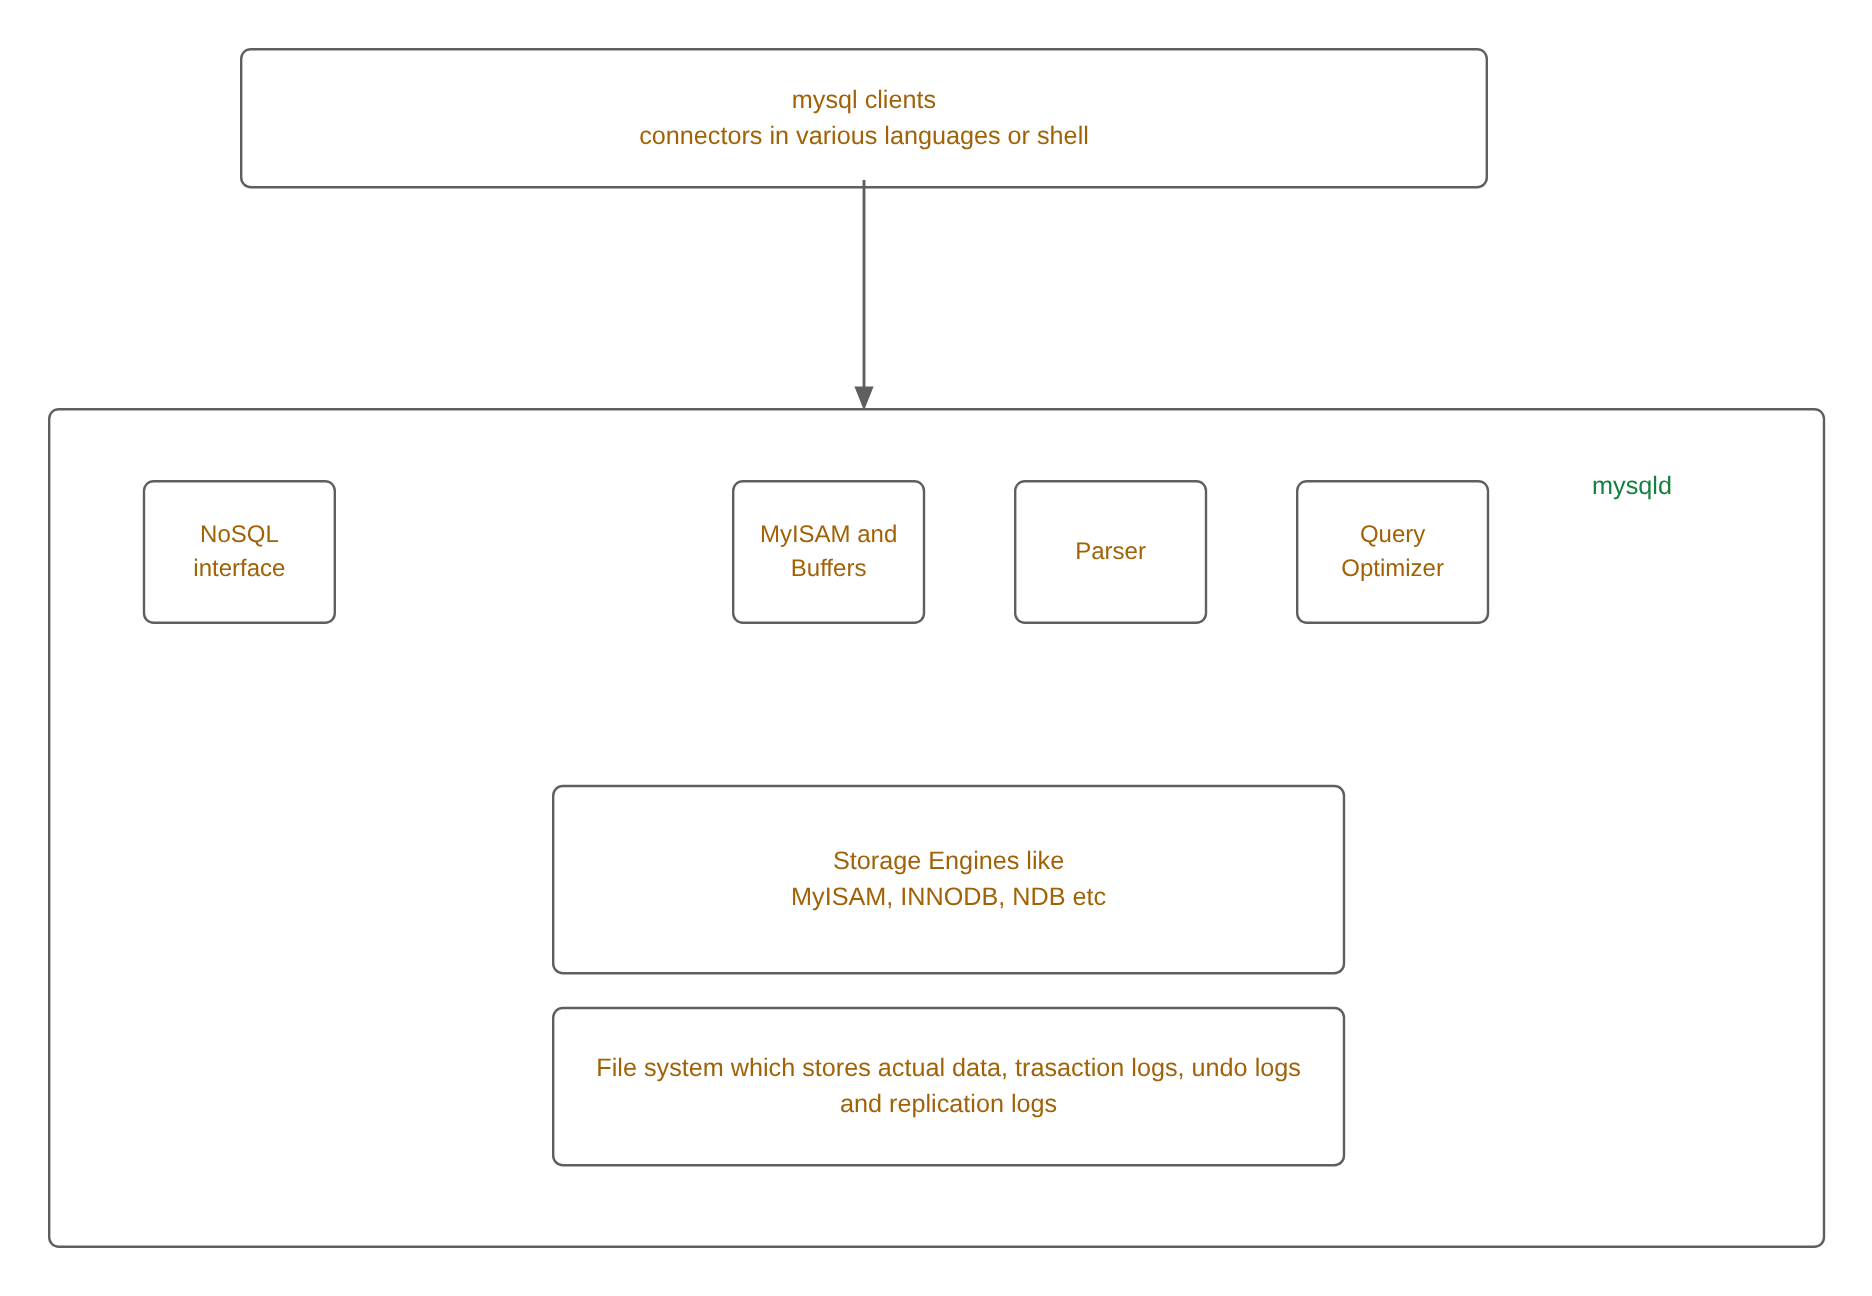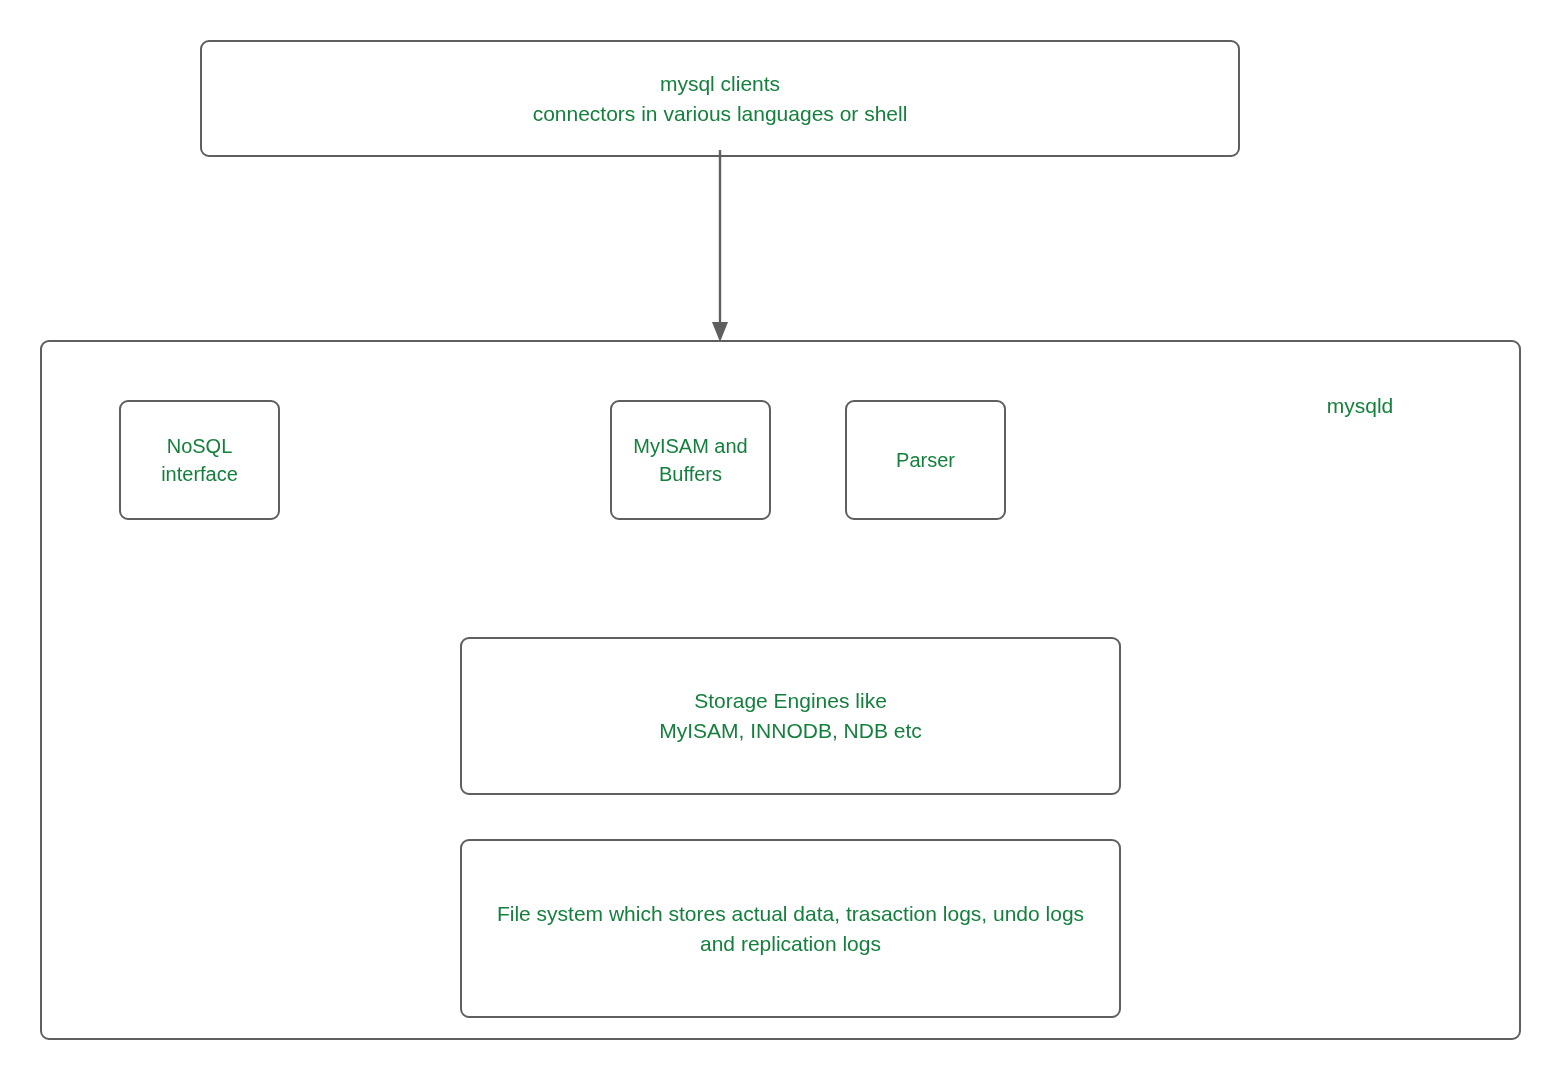--- a/index.html
+++ b/index.html
@@ -26,21 +26,21 @@
     border-radius: 9px;
     display: flex;
     align-items: center;
     justify-content: center;
     text-align: center;
   }
   .node .label {
     display: block;
     line-height: 1.42;
     white-space: pre-line;
-    color: #15803d;
+    color: #a16207;
   }
 
   
   #clients-box {
     left: 200px;
     top: 40px;
     width: 1040px;
     height: 117px;
   }
   #clients-box .label { font-size: 21px; }
@@ -74,31 +74,31 @@
   .component .label { font-size: 20px; }
   #node-nosql-interface   { left: 119px; }
   #node-sql-interface     { left: 380px; }
   #node-caches-buffers    { left: 610px; }
   #node-parser            { left: 845px; justify-content: center; }
   #node-query-optimizer   { left: 1080px; }
 
   
   #node-storage-engines {
     left: 460px;
-    top: 637px;
+    top: 654px;
     width: 661px;
     height: 158px;
   }
   #node-storage-engines .label { font-size: 21px; }
 
   #node-file-system {
     left: 460px;
     top: 839px;
     width: 661px;
-    height: 179px;
+    height: 133px;
   }
   #node-file-system .label { font-size: 21px; }
 
   
   #connector-arrow {
     position: absolute;
     left: 690px;
     top: 150px;
     width: 60px;
     height: 200px;
@@ -132,20 +132,24 @@
 
   <div class="node component" id="node-caches-buffers">
     <span class="label">MyISAM and
 Buffers</span>
   </div>
 
   <div class="node component" id="node-parser">
     <span class="label">Parser</span>
   </div>
 
+  <div class="node component" id="node-query-optimizer">
+    <span class="label">Query
+Optimizer</span>
+  </div>
 
   <div class="node" id="node-storage-engines">
     <span class="label">Storage Engines like
 MyISAM, INNODB, NDB etc</span>
   </div>
 
   <div class="node" id="node-file-system">
     <span class="label">File system which stores actual data, trasaction logs, undo logs
 and replication logs</span>
   </div>

